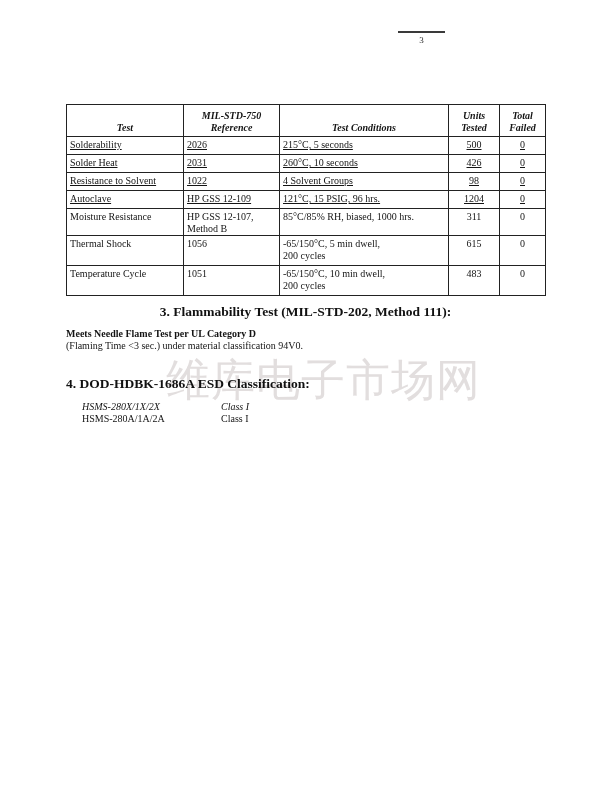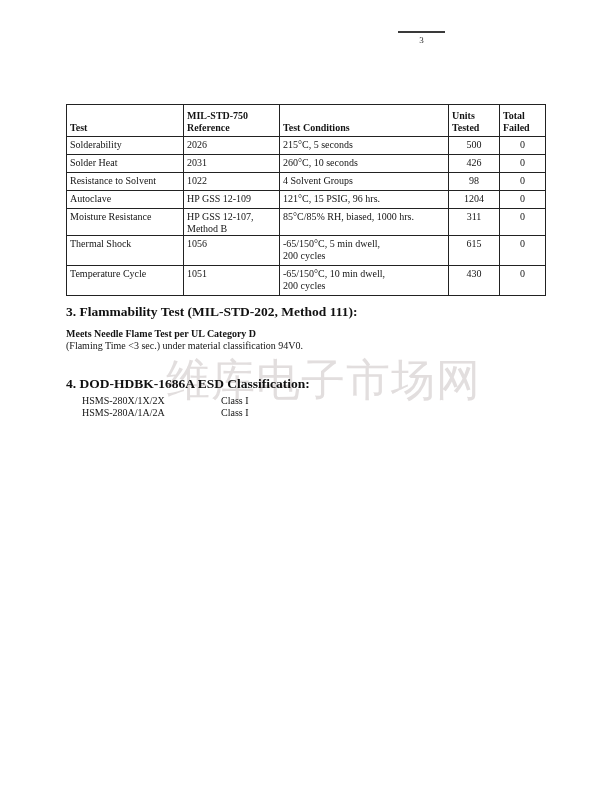--- a/index.html
+++ b/index.html
@@ -38,61 +38,61 @@
   .content {
     position: absolute; left: 66px; top: 104px; width: 479px;
     z-index: 1;
   }
 
   h2.sec-title, h3.sec-title, h4.sec-title {
     font-size: 13.5px; font-weight: bold; color: #111;
     margin: 0; line-height: 16px;
   }
   h2.sec-title { margin-bottom: 6px; }
-  h3.sec-title { margin-top: 8px; }
+  h3.sec-title { margin-top: 8px; text-align: center; }
   h4.sec-title { margin-top: 24px; }
 
   table.env-table {
     border-collapse: collapse; table-layout: fixed;
     width: 479px; font-size: 10px; color: #141414;
   }
   table.env-table th, table.env-table td {
     border: 1px solid #222;
     padding: 2px 3px 1px 3px;
     white-space: pre-line;
     line-height: 11.5px;
     overflow: hidden;
   }
   table.env-table th {
-    font-weight: bold; text-align: left; vertical-align: bottom;
-    height: 26px; padding-bottom: 3px;
+    font-weight: bold; text-align: center; vertical-align: bottom;
+    height: 26px; padding-bottom: 3px; font-style: italic;
   }
   table.env-table td { vertical-align: top; }
   .col-test  { width: 117px; }
   .col-ref   { width: 96px; }
   .col-cond  { width: 169px; }
   .col-units { width: 51px; }
   .col-fail  { width: 46px; }
   td.c-test { text-align: left; padding-left: 6px; }
   td.c-ref  { }
   td.c-cond { text-align: left; padding-left: 8px; }
   td.c-units, td.c-fail { text-align: center; }
-  tr.r-single td { height: 14px; }
+  tr.r-single td { height: 14px; text-decoration: underline; }
   tr.r-moist td { height: 22px; }
   tr.r-double td { height: 26px; }
 
   .body-line {
     font-size: 10px; line-height: 12px; margin: 0; color: #141414;
   }
   .body-line.first { margin-top: 8px; font-weight: bold; }
 
   .esd-row {
     display: flex; font-size: 10px; line-height: 12px; color: #141414;
   }
-  .esd-row.first { margin-top: 3px; }
+  .esd-row.first { margin-top: 9px; font-style: italic; }
   .esd-part { margin-left: 16px; width: 139px; }
   .esd-class { }
 </style>
 </head>
 <body>
 
 <div class="page">
 
   <div class="pagenum-rule"></div>
   <div class="pagenum">3</div>
@@ -165,21 +165,21 @@
           <td class="c-cond">-65/150°C, 5 min dwell,
 200 cycles</td>
           <td class="c-units">615</td>
           <td class="c-fail">0</td>
         </tr>
         <tr class="r-double">
           <td class="c-test">Temperature Cycle</td>
           <td class="c-ref">1051</td>
           <td class="c-cond">-65/150°C, 10 min dwell,
 200 cycles</td>
-          <td class="c-units">430</td>
+          <td class="c-units">483</td>
           <td class="c-fail">0</td>
         </tr>
       </tbody>
     </table>
 
     <h3 class="sec-title">3. Flammability Test (MIL-STD-202, Method 111):</h3>
     <p class="body-line first">Meets Needle Flame Test per UL Category D</p>
     <p class="body-line">(Flaming Time &lt;3 sec.) under material classification 94V0.</p>
 
     <h4 class="sec-title">4. DOD-HDBK-1686A ESD Classification:</h4>

